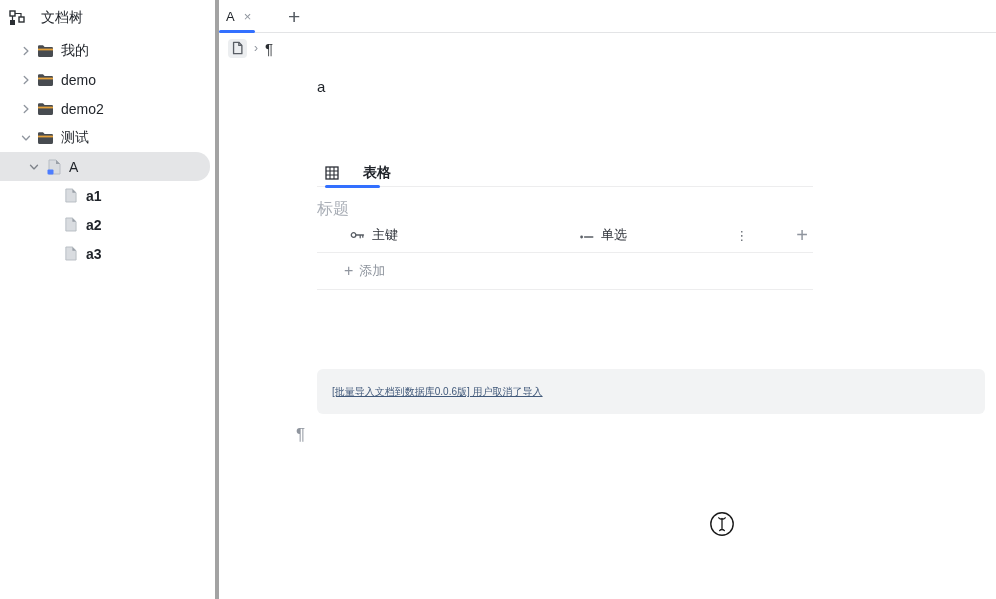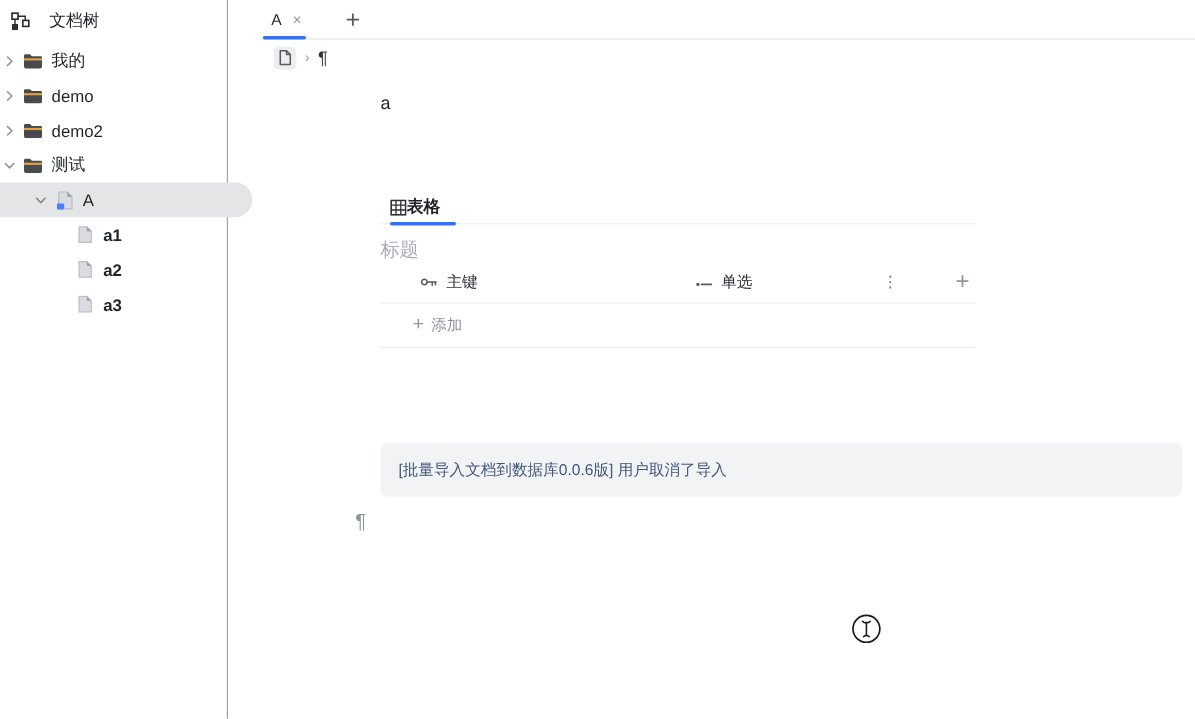--- a/index.html
+++ b/index.html
@@ -1,28 +1,28 @@
 <!DOCTYPE html>
 <html><head>
 <meta charset="utf-8">
 <style>
   * { margin:0; padding:0; box-sizing:border-box; }
   html,body { width:996px; height:599px; background:#fff; overflow:hidden;
               font-family:"Liberation Sans","DejaVu Sans",sans-serif; color:#1f2329; }
   .app { position:relative; width:996px; height:599px; }
 
   
-  .sidebar { position:absolute; left:0; top:0; width:190px; height:599px;
-             background:#fff; border-right:1px solid #a3a3a3; }
+  .sidebar { position:absolute; left:0; top:0; width:219px; height:599px;
+             background:#fff; border-right:4px solid #a3a3a3; }
   .sb-header { height:36px; display:flex; align-items:center; gap:9px;
                padding:0 8px; font-size:14px; color:#1f2329; }
   .tree-row { height:29px; display:flex; align-items:center; font-size:14px;
               color:#1f2329; cursor:default; }
   .tree-row.selected { background:#e4e5e7; width:210px; border-radius:0 14px 14px 0; }
-  .lvl1 { padding-left:0; }
+  .lvl1 { padding-left:18px; }
   .lvl2 { padding-left:26px; }
   .lvl3 { padding-left:62px;font-weight:bold; }
   .chev { width:16px; height:16px; margin-right:3px; display:flex;
           align-items:center; justify-content:center; flex:none; }
   .icon-slot { width:17px; height:16px; margin-right:7px; display:flex;
                align-items:center; justify-content:center; flex:none; }
 
   
   .main { position:absolute; left:219px; top:0; width:777px; height:599px; }
   .tabbar { position:relative; height:33px; border-bottom:1px solid #e3e4e6;
@@ -40,41 +40,41 @@
                 display:flex; align-items:center; justify-content:center; }
   .crumb-sep { color:#8f959e; font-size:12px; }
   .crumb-cur { font-size:15px; color:#2b2f33; }
 
   .editor { overflow:hidden; height:536px; position:relative; }
   .para-a { margin:13px 0 0 98px; font-size:15px; line-height:22px; }
 
   
   .db-block { margin:62px 0 0 98px; width:496px; }
   .db-tabrow { position:relative; height:27px; display:flex; align-items:center;
-               gap:0; padding-left:8px; border-bottom:1px solid #ededee;
+               gap:24px; padding-left:8px; border-bottom:1px solid #ededee;
                font-size:14px; font-weight:700; color:#1f2329; }
   .db-tab-underline { position:absolute; left:8px; bottom:-2px; width:55px;
                       height:3px; background:#3370ff; border-radius:2px; }
   .db-title { margin-top:12px; font-size:16px; line-height:19px; color:#a9aeb6; }
   .db-header-row { margin-top:0; height:35px; display:flex; align-items:center;
                    border-bottom:1px solid #ededee; font-size:13px; color:#2b2f36;gap:31px; }
   .db-col1 { width:231px; padding-left:33px; display:flex; align-items:center; gap:7px; }
   .db-col2 { flex:1; display:flex; align-items:flex-end; gap:7px; }
   .db-menu-dots { color:#6b7077; font-size:13px; letter-spacing:0; margin-right:17px;
                   cursor:pointer; }
   .db-add-col { color:#8f959e; font-size:20px; font-weight:300; line-height:1;
                 margin-right:5px; cursor:pointer; }
   .db-add-row { height:37px; display:flex; align-items:center; gap:6px;
                 padding-left:27px; border-bottom:1px solid #ededee;
                 color:#8f959e; font-size:13px; cursor:pointer; }
   .db-add-plus { font-size:16px; line-height:1; }
 
   .notice { margin:79px 0 0 98px; width:668px; background:#f2f3f4;
-            border-radius:6px; padding:14px 15px; font-size:13px;
-            line-height:17px; color:#41597a; }
+            border-radius:6px; padding:14px 15px; font-size:10px;
+            line-height:17px; color:#41597a;text-decoration:underline; }
   .pilcrow-bottom { margin:11px 0 0 77px; font-size:17px; line-height:20px;
                     color:#8f959e; }
 
   .cursor-icon { position:absolute; left:709px; top:511px; width:26px; height:26px;
                  pointer-events:none; }
   svg { display:block; }
 </style>
 </head>
 <body>
 

